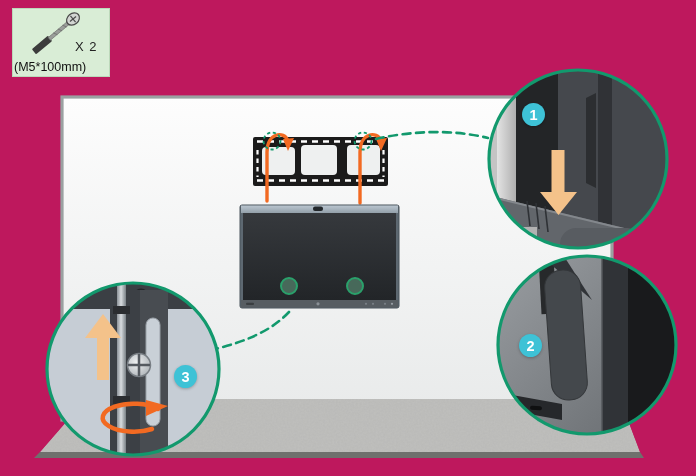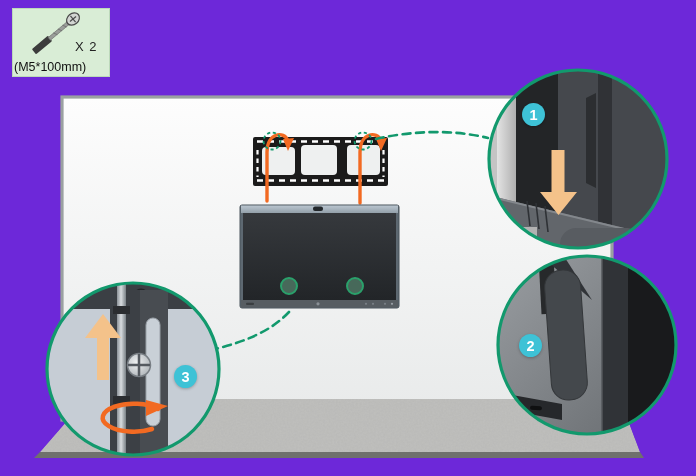--- a/index.html
+++ b/index.html
@@ -4,21 +4,21 @@
 <style>
   :root{
     --accent-green:#12996d;
     --badge-cyan:#3ec2d6;
     --arrow-orange:#f26a22;
     --arrow-tan:#f4c28a;
     --kit-box-green:#d9edd6;
   }
   html,body{margin:0;padding:0;background:#ffffff;}
   body{font-family:"Liberation Sans","DejaVu Sans",sans-serif;}
-  .page{position:relative;width:696px;height:476px;background:#6d28d9;overflow:hidden;}
+  .page{position:relative;width:696px;height:476px;background:#be185d;overflow:hidden;}
   .scene-svg{position:absolute;left:0;top:0;}
   .kit-box{
     position:absolute;left:12px;top:8px;width:98px;height:69px;
     background:var(--kit-box-green);border:1px solid #bcd9ba;box-sizing:border-box;
   }
   .kit-qty{
     position:absolute;left:62px;top:30px;font-size:13px;color:#222;letter-spacing:1px;
   }
   .kit-spec{
     position:absolute;left:1px;bottom:2px;font-size:12.5px;color:#111;white-space:nowrap;

